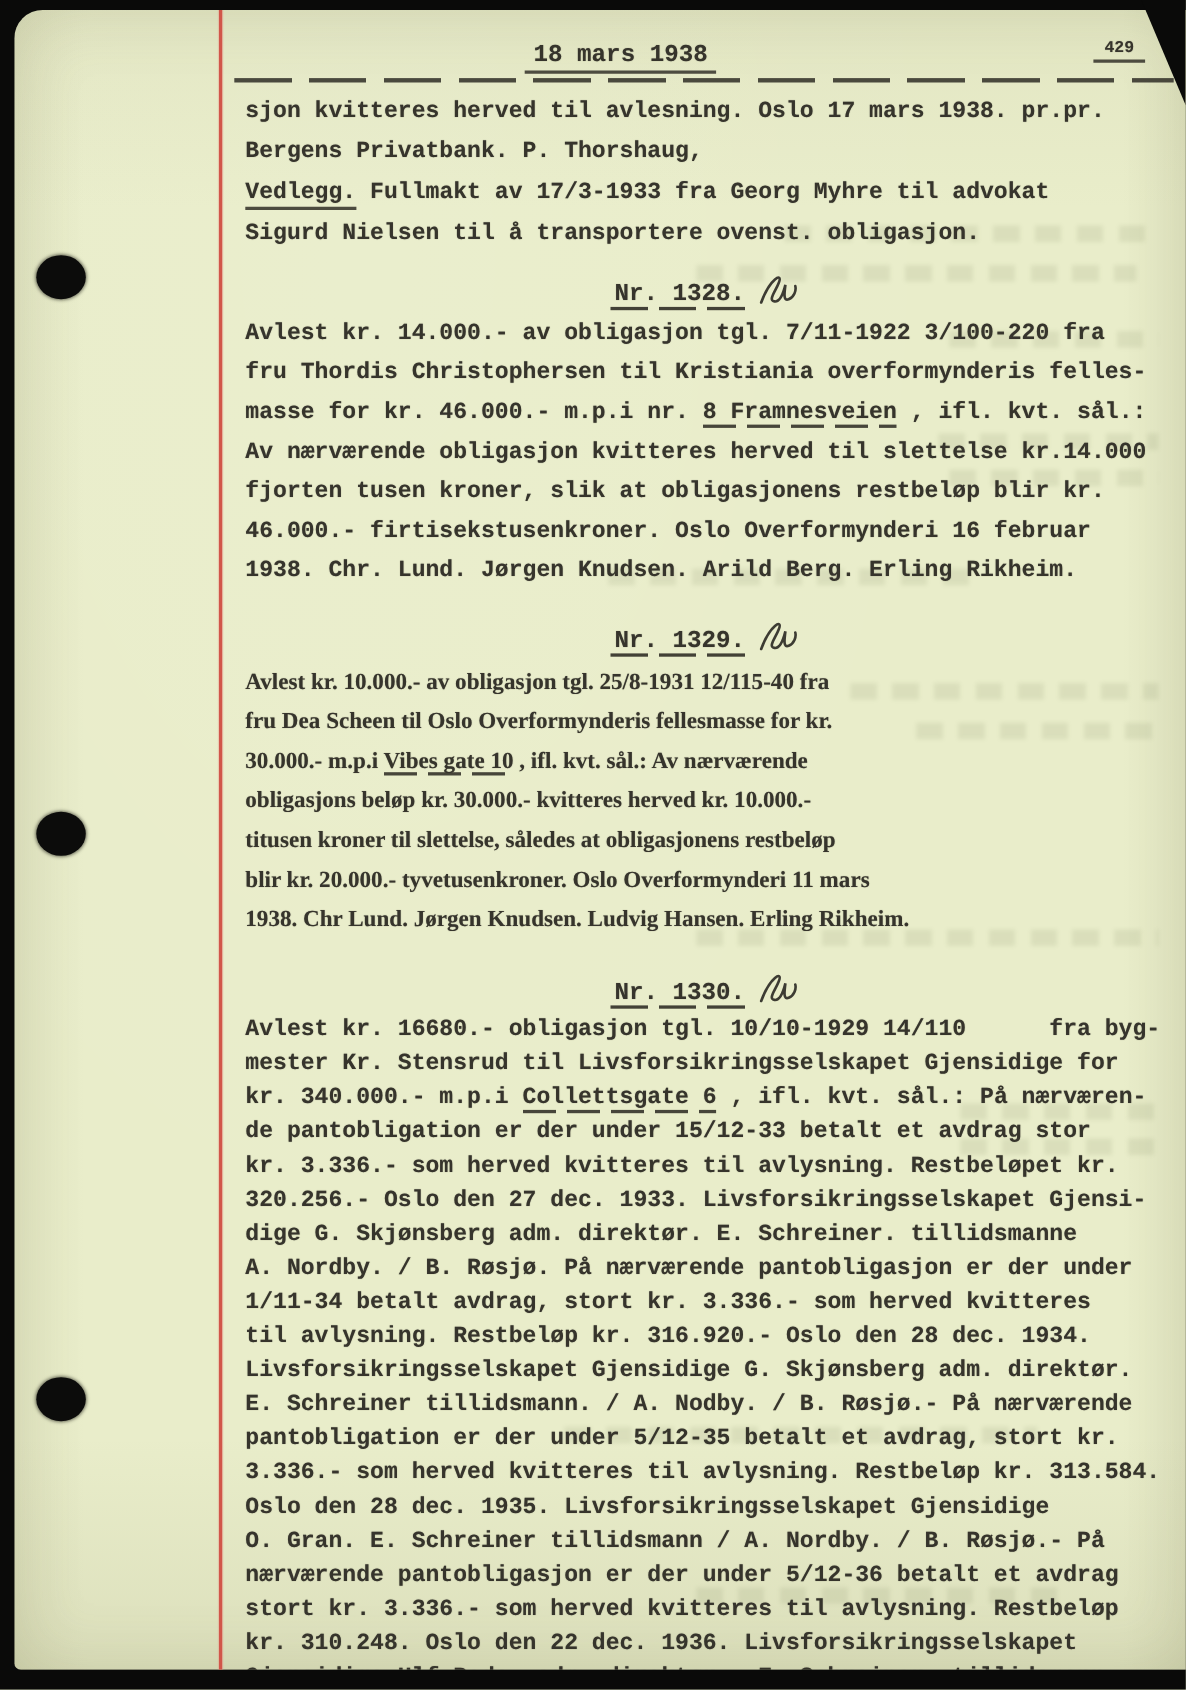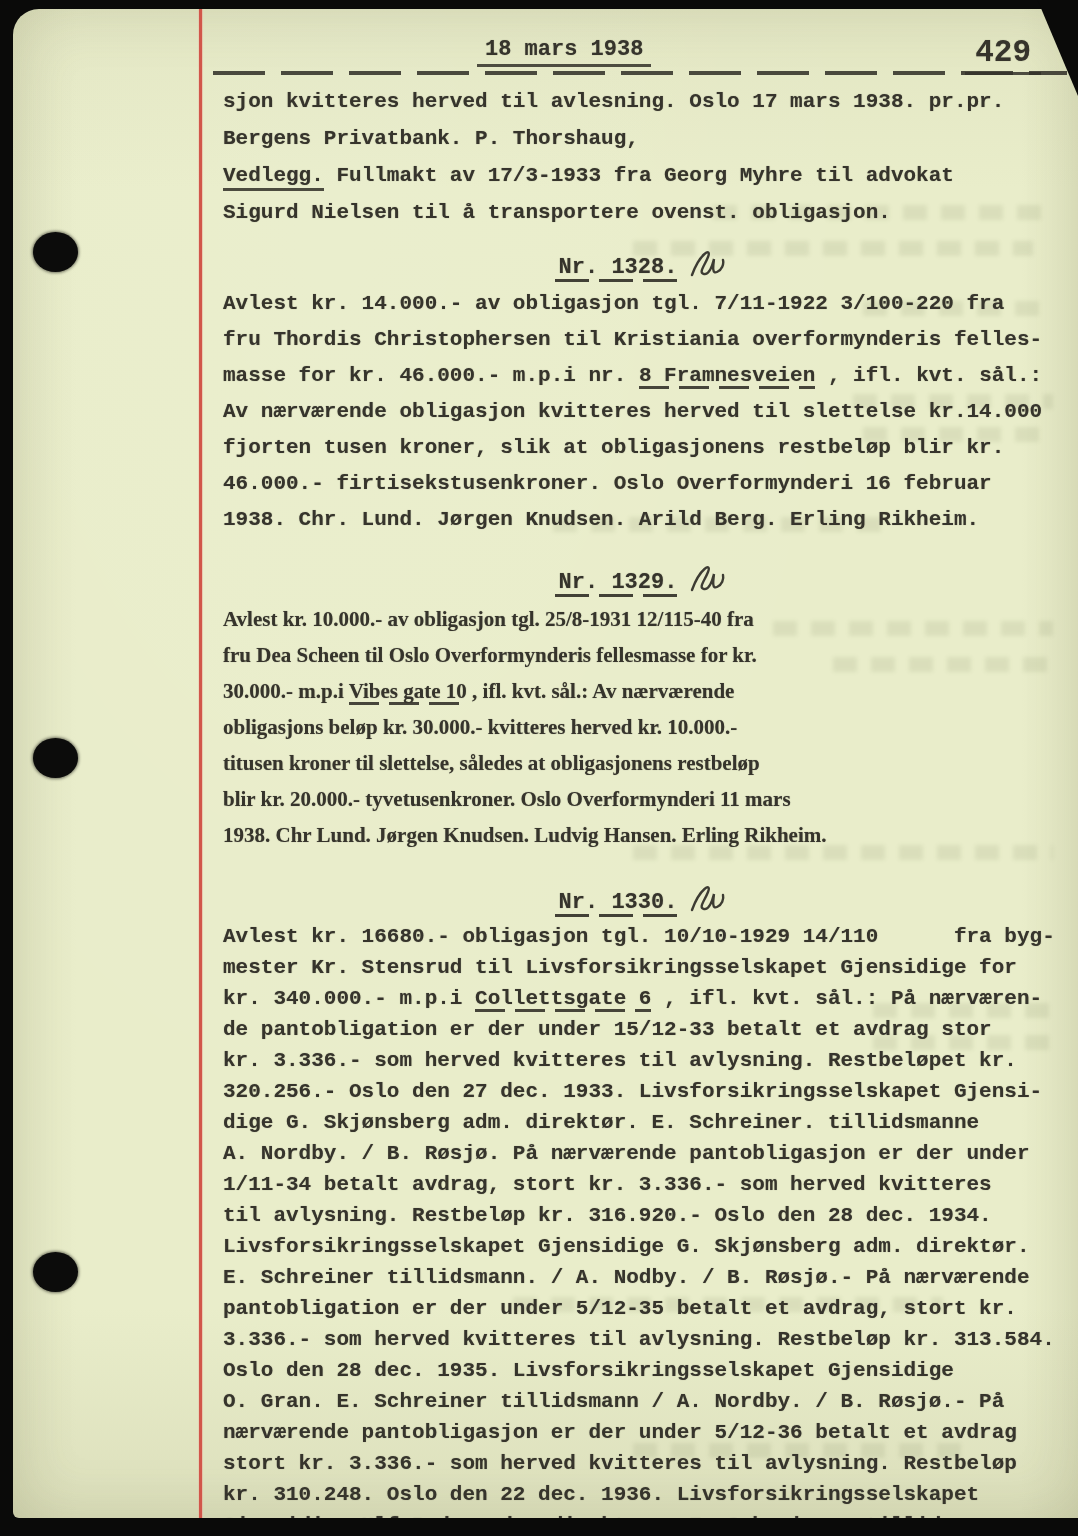--- a/index.html
+++ b/index.html
@@ -56,21 +56,21 @@
     height:42px;
   }
   .hdr-date{
     position:absolute;left:268px;top:28px;
     font-size:22px;
     border-bottom:3px solid rgba(50,48,40,.85);
     padding:0 8px 2px 8px;
   }
   .hdr-page{
     position:absolute;right:34px;top:26px;
-    font-size:31px;
+    font-size:15px;
     border-bottom:3px solid rgba(50,48,40,.85);
     padding:0 10px 2px 10px;
   }
   .hdr-rule{
     position:absolute;left:4px;right:8px;top:62px;height:4px;
     background:repeating-linear-gradient(90deg,
       rgba(52,50,42,.88) 0 52px, rgba(52,50,42,0) 52px 68px);
     filter:blur(.4px);
   }
   .doc{

